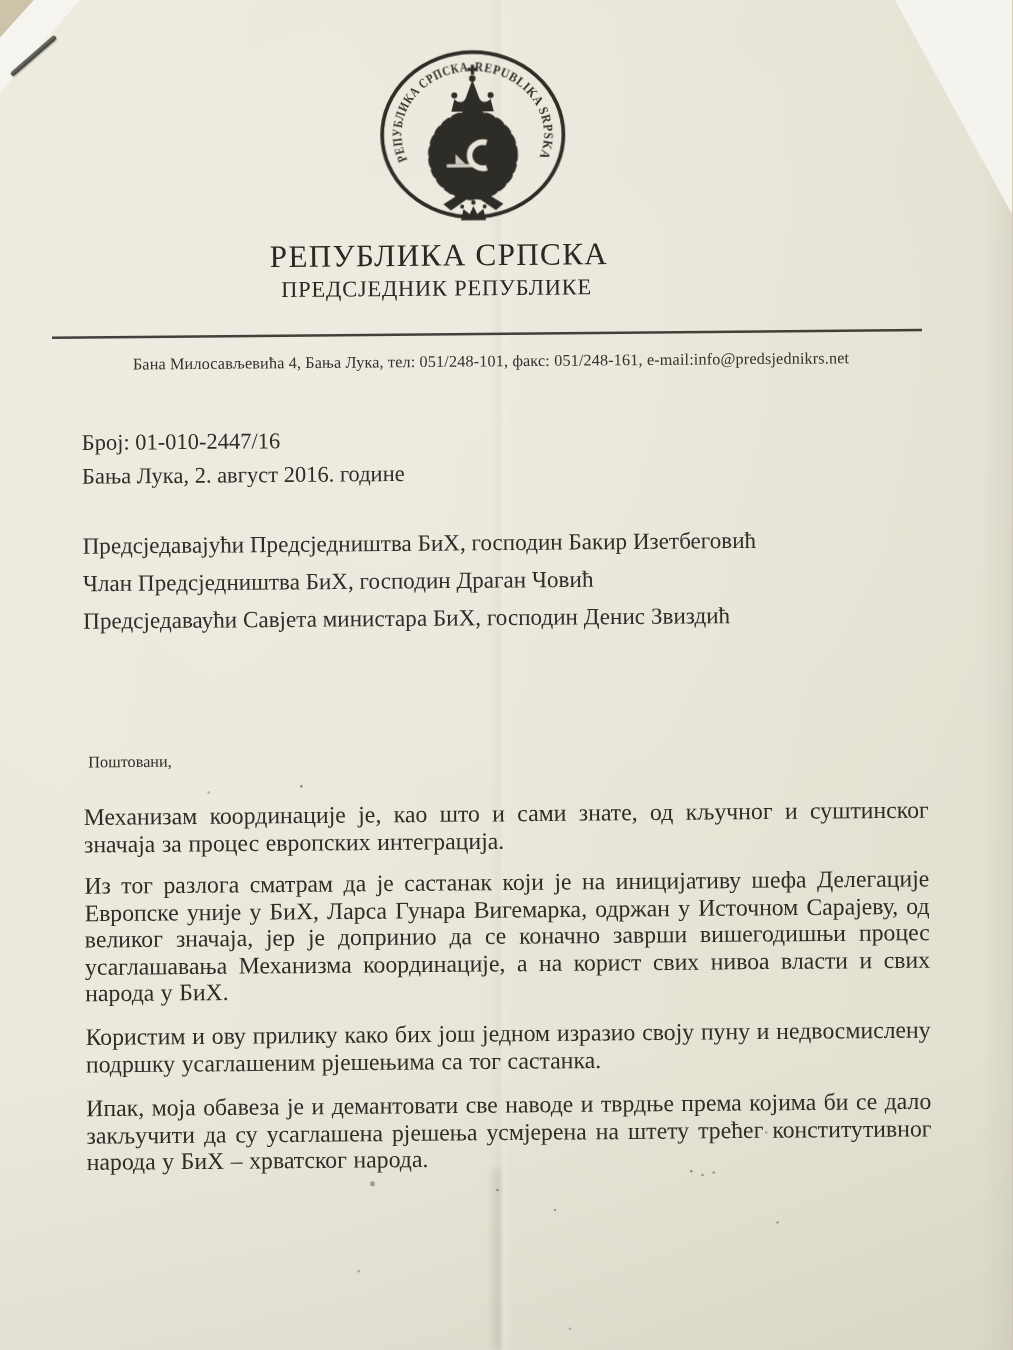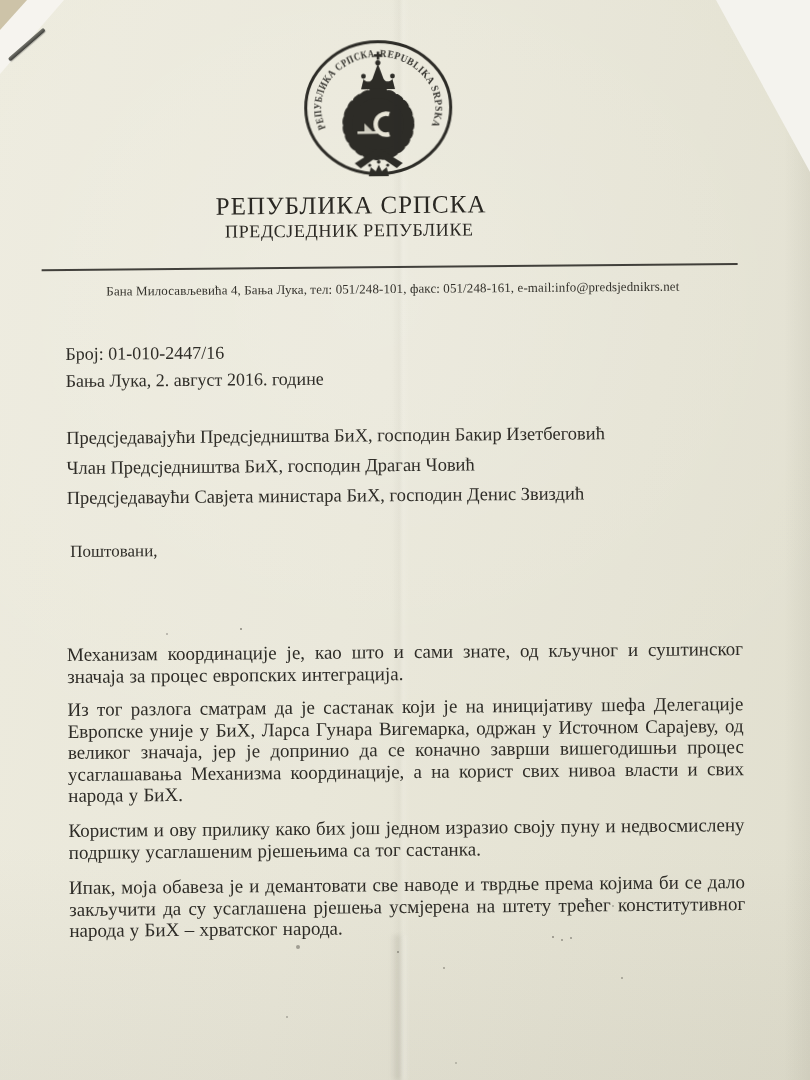--- a/index.html
+++ b/index.html
@@ -57,21 +57,21 @@
   .title1{position:absolute;left:354px;top:192px;transform:translateX(-50%);
     font-size:25px;line-height:26px;letter-spacing:1px;color:#2a2823;white-space:nowrap;}
   .title2{position:absolute;left:352px;top:220px;transform:translateX(-50%);
     font-size:18px;line-height:20px;letter-spacing:.6px;color:#2a2823;white-space:nowrap;}
   .rule{position:absolute;left:44px;top:266px;width:696px;height:2px;background:#23221e;opacity:.85;}
   .address{position:absolute;left:395px;top:281px;transform:translateX(-50%);
     font-size:13px;line-height:16px;color:#34322c;white-space:nowrap;letter-spacing:.1px;}
 
   .refblock{position:absolute;left:67px;top:338px;font-size:18px;line-height:27px;}
   .recipients{position:absolute;left:67px;top:420px;font-size:18.5px;line-height:30px;white-space:nowrap;}
-  .greeting{position:absolute;left:70px;top:538px;font-size:17px;line-height:22px;}
+  .greeting{position:absolute;left:70px;top:596px;font-size:13px;line-height:22px;}
 
   .para{position:absolute;left:66px;width:676px;margin:0;font-size:19px;line-height:21.5px;
     text-align:justify;text-align-last:left;word-spacing:.5px;color:#2e2c27;}
   .p1{top:641px;} .p2{top:696px;} .p3{top:817px;} .p4{top:874px;}
 </style>
 </head>
 <body>
 
 <div class="photo">
   <div class="paper"></div>

